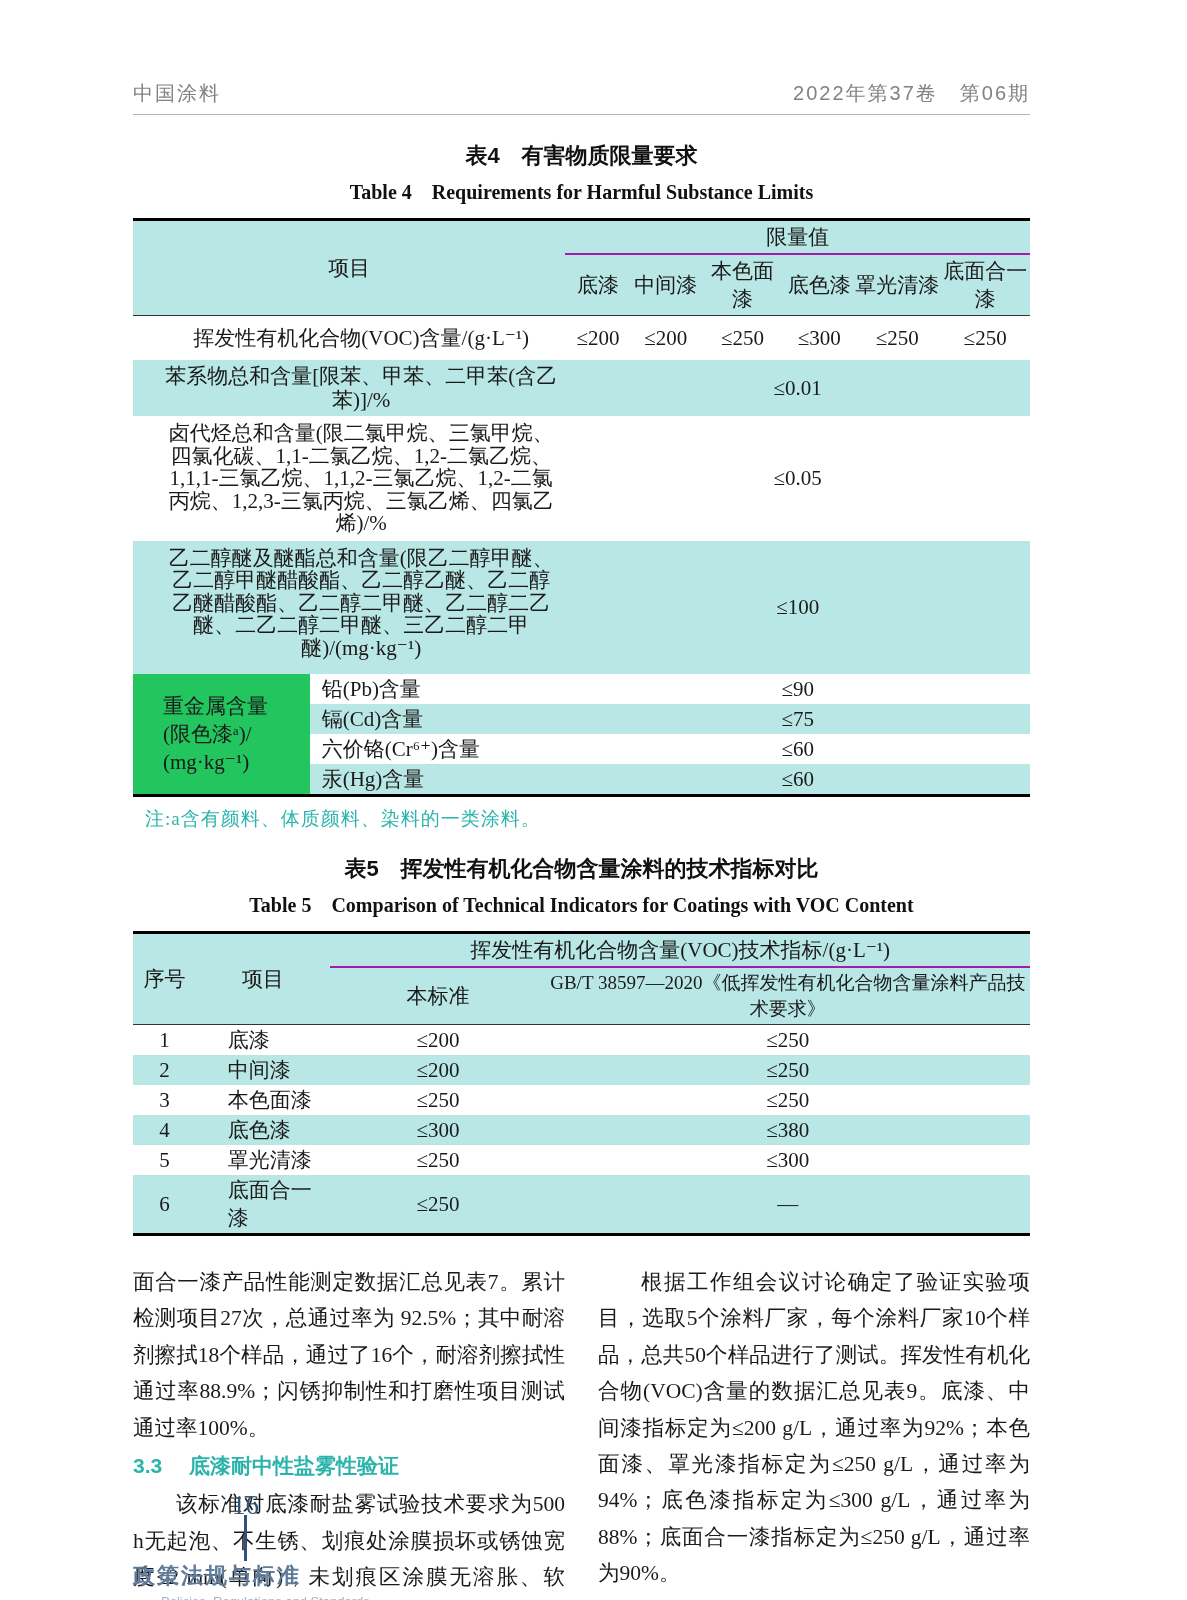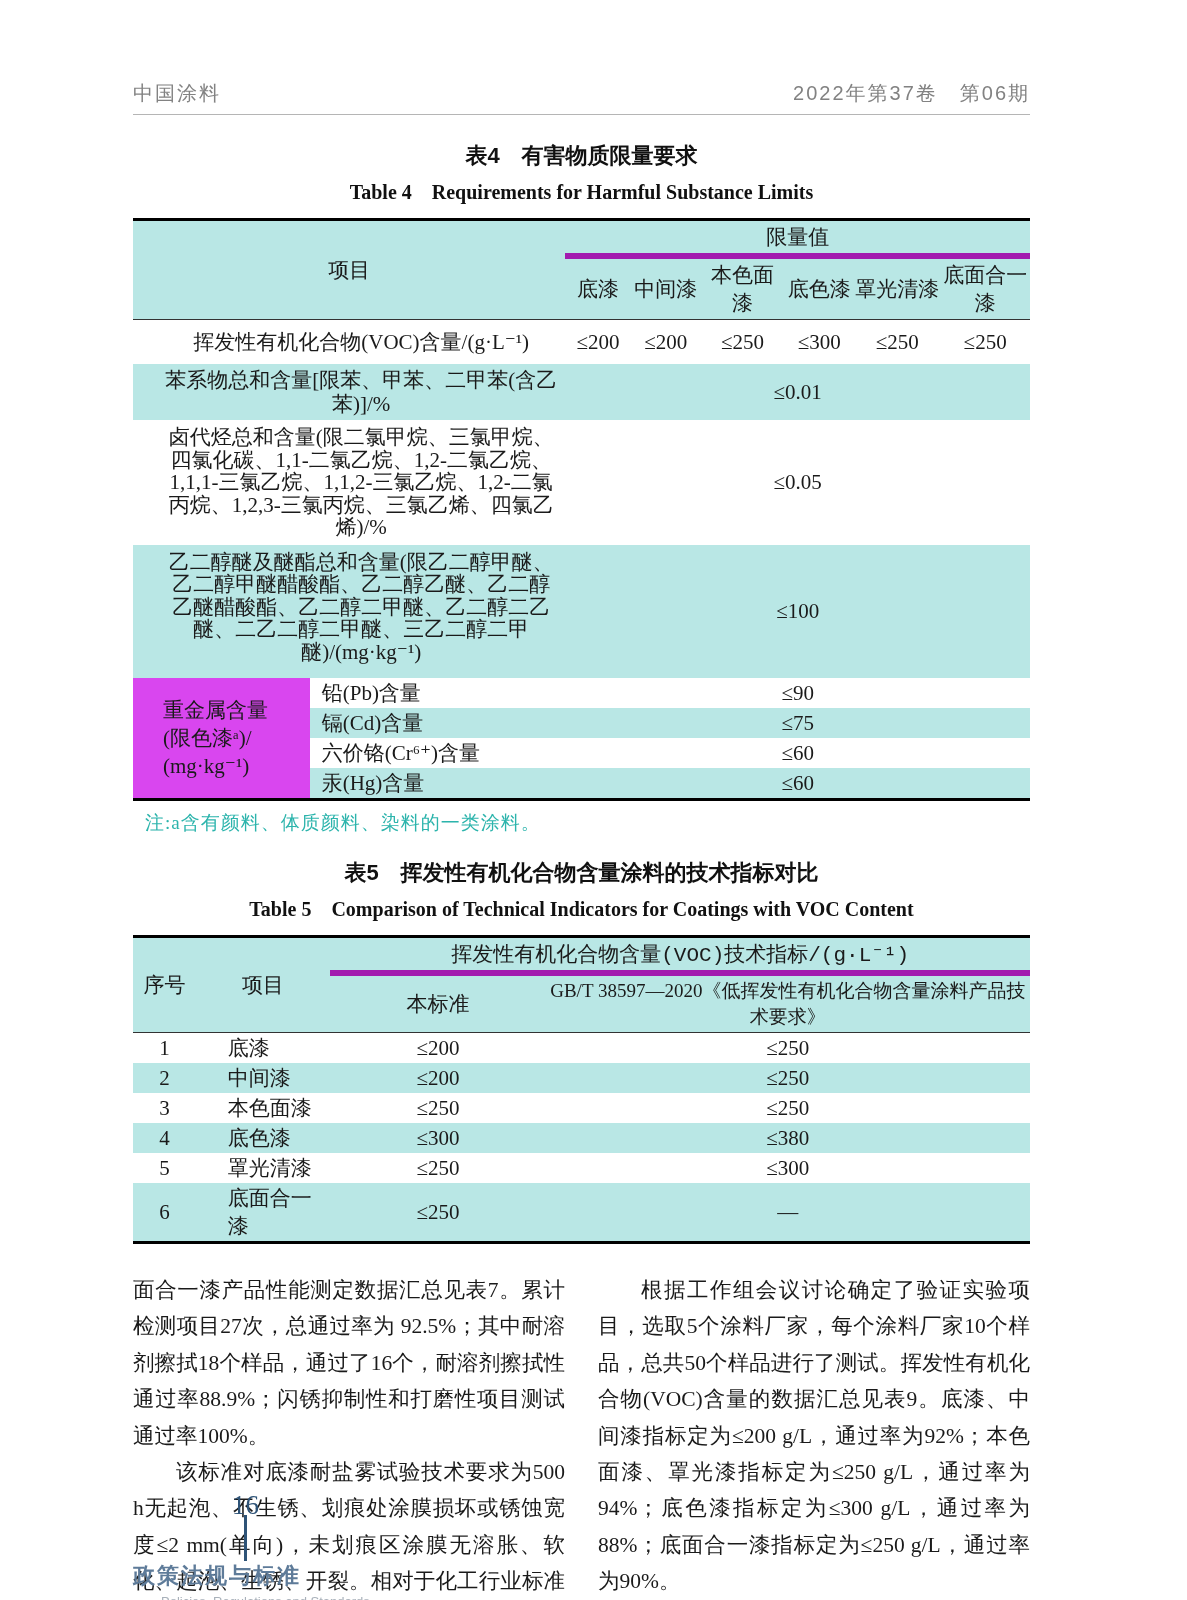--- a/index.html
+++ b/index.html
@@ -31,32 +31,32 @@
   
   table.t{
     width:100%;border-collapse:collapse;table-layout:fixed;
     border-top:3px solid #000;border-bottom:3px solid #000;
     font-size:21px;
   }
   table.t th{font-weight:normal;}
   .bg-teal{background:#b9e7e5;}
   table.t thead th{background:#b9e7e5;text-align:center;padding:2px 0;}
   .th-item{border-bottom:1.5px solid #333;}
-  .th-group{border-bottom:6px solid #a21caf;height:28px;font-family:Liberation Mono, monospace;}
+  .th-group{border-bottom:2px solid #a21caf;height:28px;}
   .th-sub{height:28px;}
   table.t thead{border-bottom:1.5px solid #333;}
 
   td.item{
     text-align:center;padding:4px 6px 4px 30px;line-height:24px;
   }
   td.val{text-align:center;}
   tr.h36 td{height:36px;}
   tr.h27 td{height:27px;}
   td.hm-label{
-    background:#d946ef;vertical-align:middle;padding-left:30px;line-height:28px;
+    background:#22c55e;vertical-align:middle;padding-left:30px;line-height:28px;
   }
   td.hm-sub{text-align:left;padding-left:12px;height:28px;}
   tr.hm-teal td.hm-sub, tr.hm-teal td.val{background:#b9e7e5;}
 
   .tbl-note{
     color:#2cb4ac;font-size:19px;margin:9px 0 0 12px;letter-spacing:1px;
     font-family:"Liberation Serif","DejaVu Serif",serif;
   }
 
   
@@ -247,20 +247,23 @@
         <td class="item-cell bg-teal">底面合一漆</td>
         <td class="val-cell bg-teal">≤250</td>
         <td class="val-cell bg-teal">—</td>
       </tr>
     </tbody>
   </table>
 
   <div class="cols">
     <div class="col">
       <p>面合一漆产品性能测定数据汇总见表7。累计检测项目27次，总通过率为 92.5%；其中耐溶剂擦拭18个样品，通过了16个，耐溶剂擦拭性通过率88.9%；闪锈抑制性和打磨性项目测试通过率100%。</p>
+      <div class="h-main">
+        <span class="num">3.3</span><span>底漆耐中性盐雾性验证</span>
+      </div>
       <p class="indent">该标准对底漆耐盐雾试验技术要求为500 h无起泡、不生锈、划痕处涂膜损坏或锈蚀宽度≤2 mm(单向)，未划痕区涂膜无溶胀、软化、起泡、生锈、开裂。相对于化工行业标准HG/T 4570—2013《汽车用水性涂料》中规定的底漆耐盐雾性技术要求168 h提高了近2倍。为此，根据工作组会议讨论，确定了底漆耐盐雾试验为重点验证实验项目，选取5个涂料厂家，每个涂料厂家3个样品，总共15个样品进行了测试。底漆耐中性盐雾性能的测定数据汇总见表8。底漆耐中性盐雾性能指标定为大于等于500 g/L，通过率为93.3%。</p>
 
     </div>
     <div class="col">
       <p class="indent">根据工作组会议讨论确定了验证实验项目，选取5个涂料厂家，每个涂料厂家10个样品，总共50个样品进行了测试。挥发性有机化合物(VOC)含量的数据汇总见表9。底漆、中间漆指标定为≤200 g/L，通过率为92%；本色面漆、罩光漆指标定为≤250 g/L，通过率为94%；底色漆指标定为≤300 g/L，通过率为 88%；底面合一漆指标定为≤250 g/L，通过率为90%。</p>
       <div class="h-sub">
         <span class="num">3.4.2</span><span>有害物质限量的测定——数据汇总</span>
       </div>
 
     </div>

